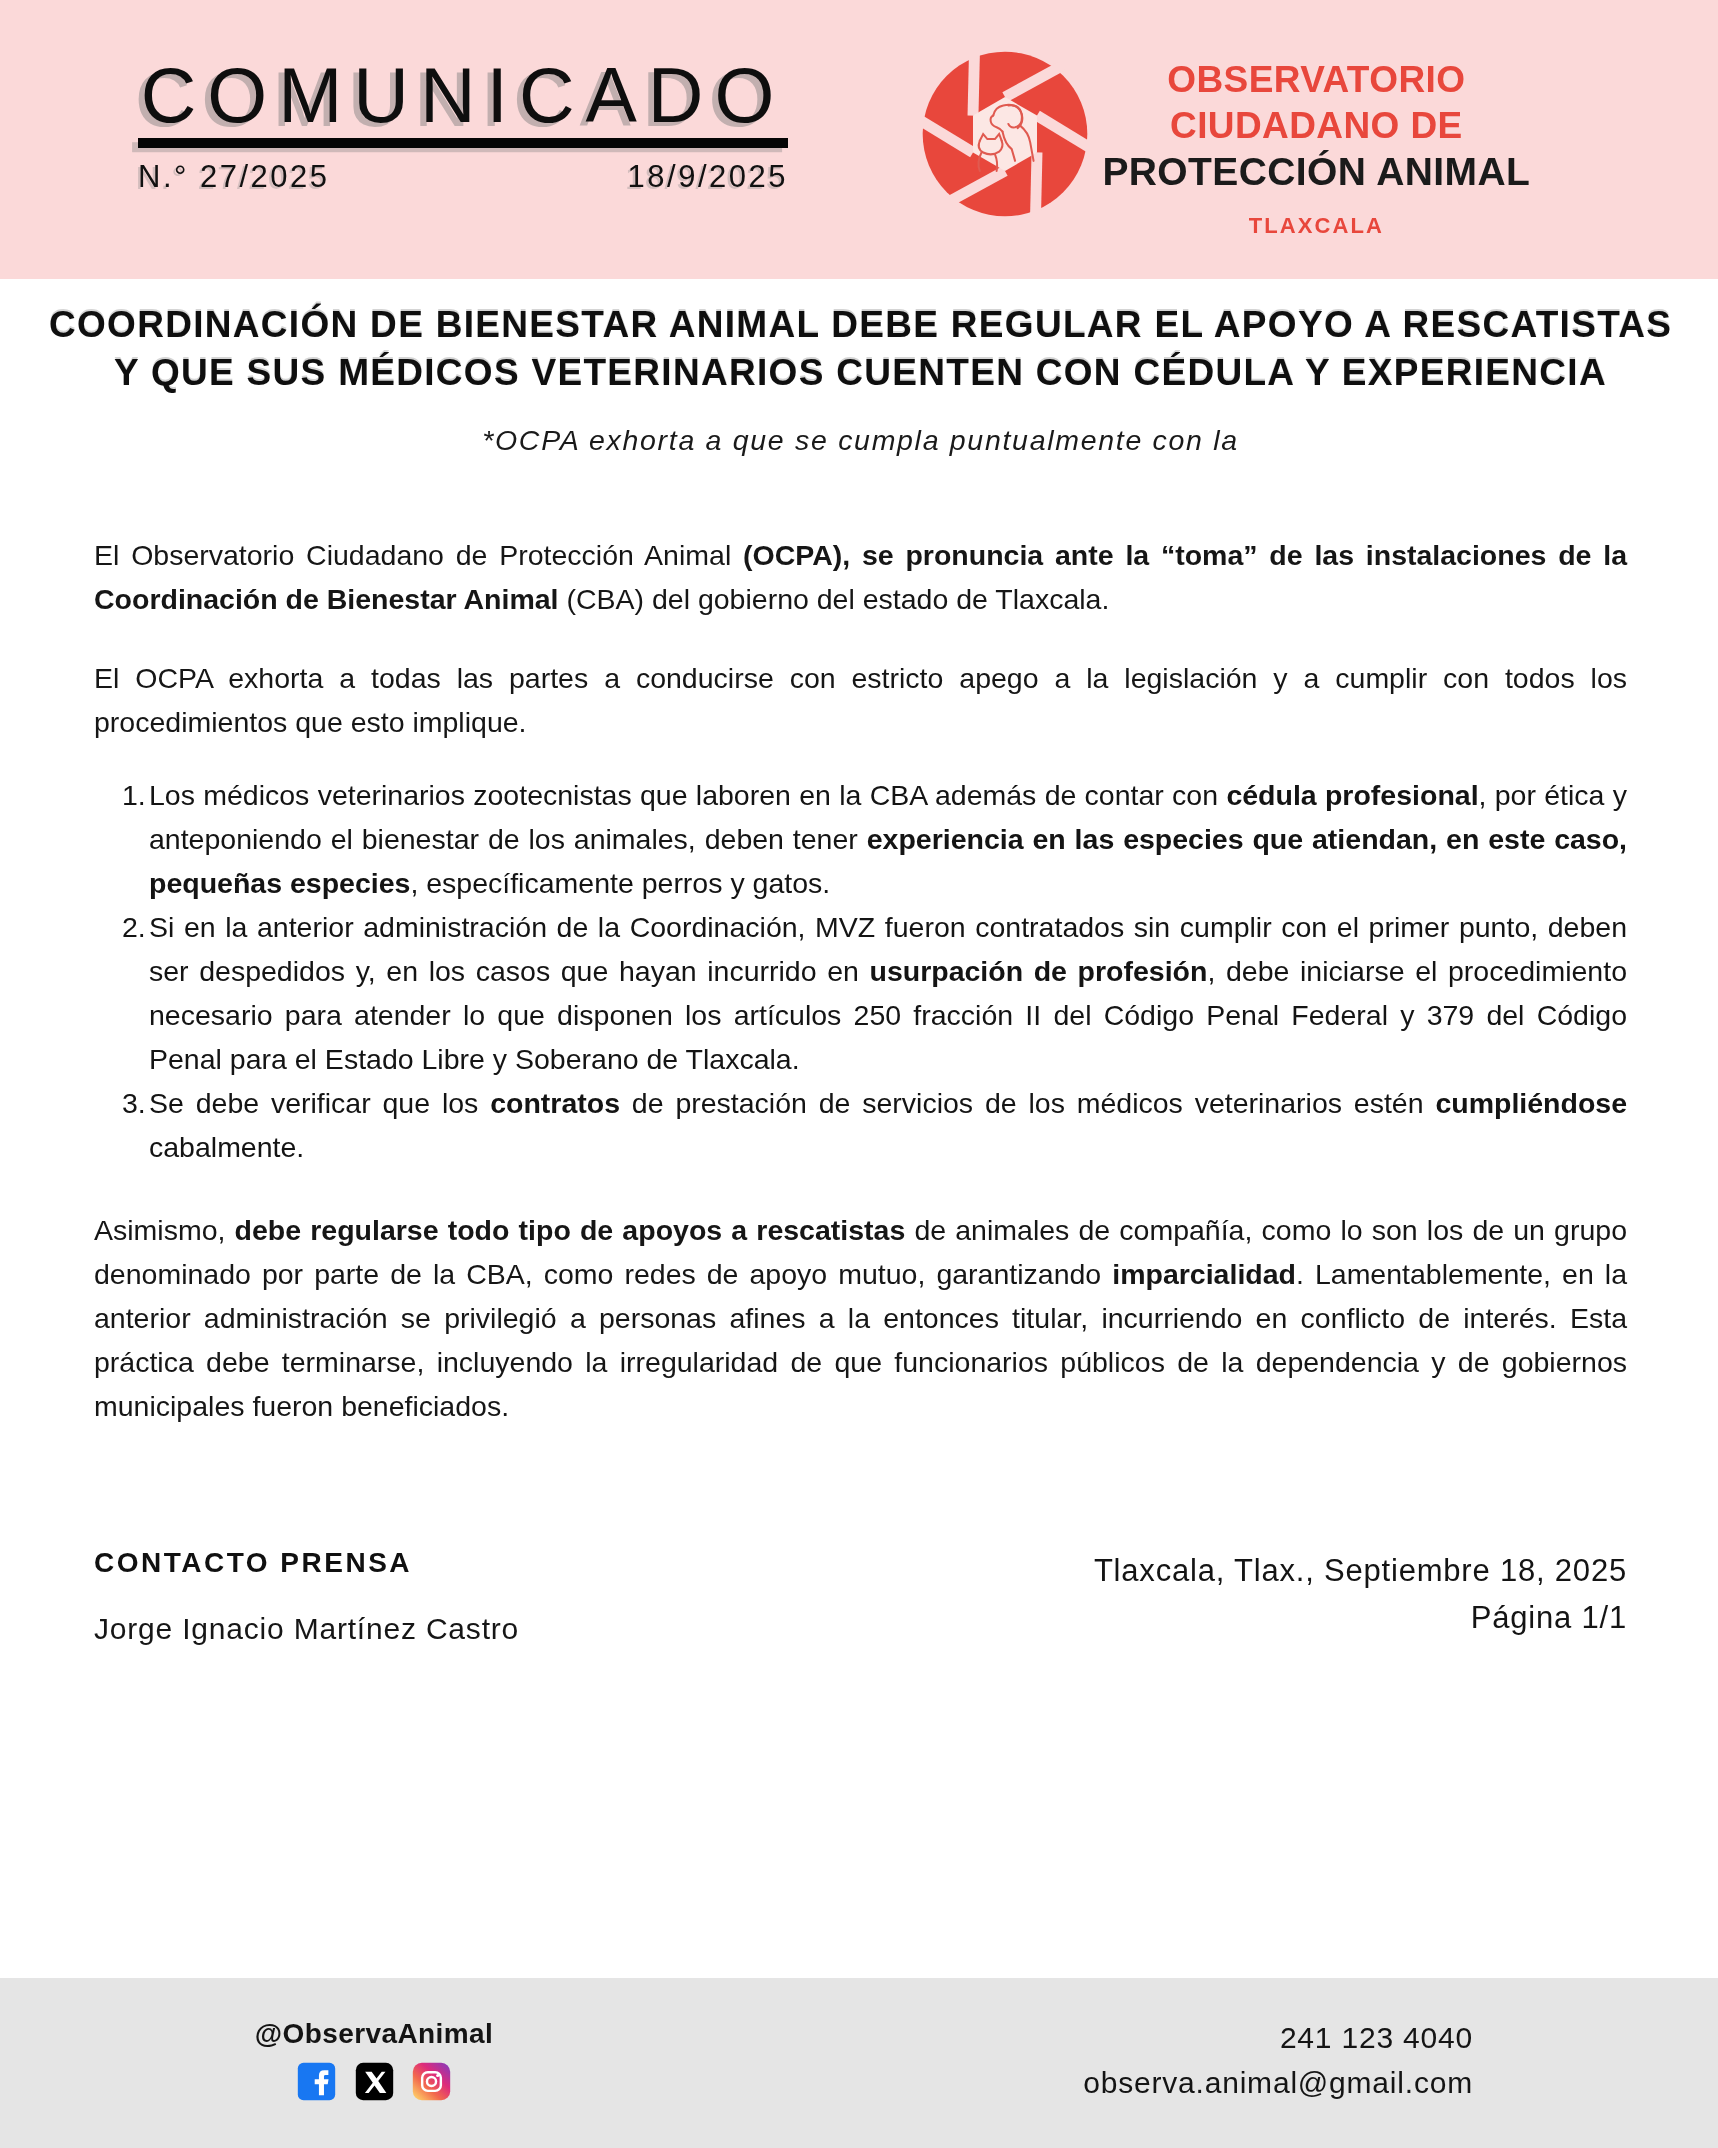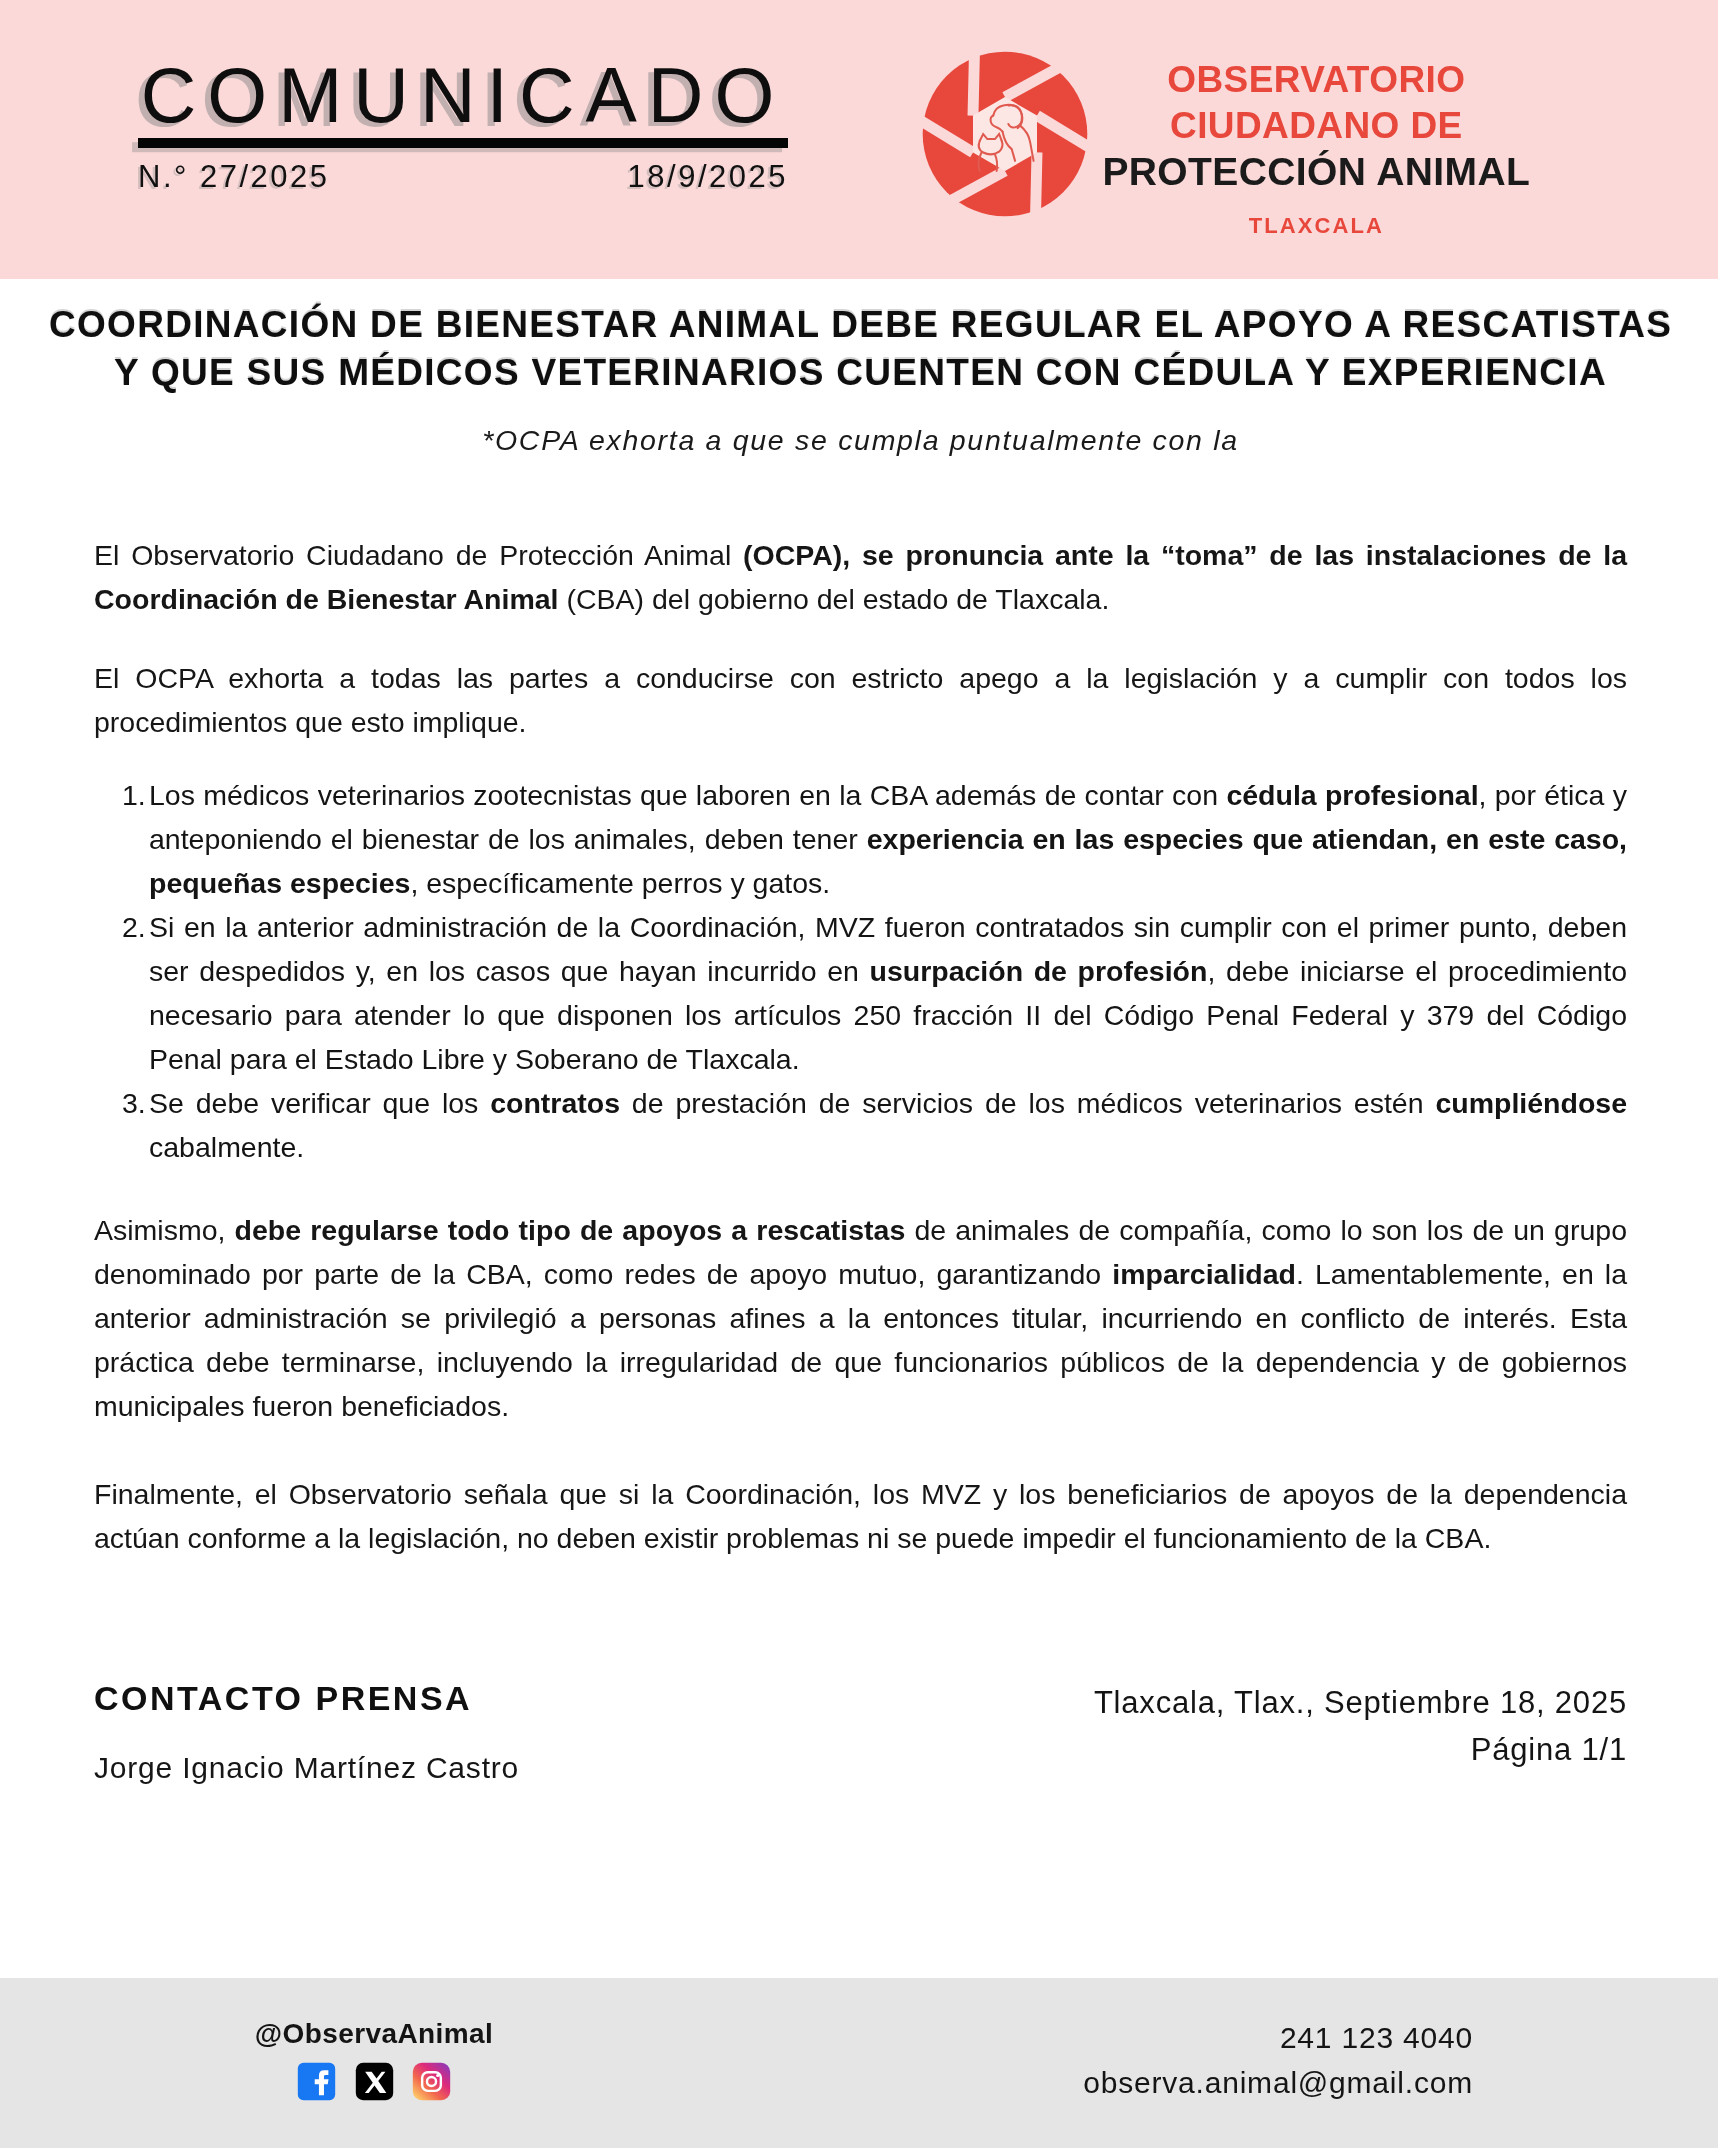--- a/index.html
+++ b/index.html
@@ -33,21 +33,21 @@
   .para b,.doc-list b{font-weight:700;}
   .p1{margin-top:72px;}
   .p2{margin-top:35px;}
   .doc-list{margin:0;padding:0 0 0 55px;font-size:28.5px;line-height:44px;text-align:justify;
         list-style:none;counter-reset:item;}
   .doc-list li{position:relative;counter-increment:item;}
   .doc-list li::before{content:counter(item) ".";position:absolute;left:-27px;}
   .p3{margin-top:39px;}
   .p4{margin-top:44px;}
   .contact-row{display:flex;justify-content:space-between;align-items:flex-start;margin-top:119px;}
-  .contact-label{font-weight:700;font-size:34px;letter-spacing:2.5px;color:#101010;}
+  .contact-label{font-weight:700;font-size:28px;letter-spacing:2.5px;color:#101010;}
   .contact-name{font-size:30px;letter-spacing:0.8px;margin-top:33px;color:#161616;}
   .contact-right{text-align:right;font-size:31px;letter-spacing:0.8px;line-height:47px;color:#141414;}
 
   
   .band-bottom{position:absolute;left:0;bottom:0;width:100%;height:170px;background:#e5e5e5;}
   .social{position:absolute;left:248px;top:40px;width:252px;text-align:center;}
   .social-handle{font-weight:700;font-size:28px;letter-spacing:0.4px;color:#141414;}
   .social-icons{margin-top:11.7px;display:flex;justify-content:center;gap:18.5px;}
   .social-icons svg{width:39px;height:39px;display:block;cursor:pointer;}
   .footer-contact{position:absolute;right:245px;top:37px;text-align:right;font-size:30px;
@@ -116,21 +116,20 @@
     <p class="para p1"><span>El Observatorio Ciudadano de Protección Animal </span><b>(OCPA), se pronuncia ante la “toma” de las instalaciones de la Coordinación de Bienestar Animal </b><span>(CBA) del gobierno del estado de Tlaxcala.</span></p>
     <p class="para p2"><span>El OCPA exhorta a todas las partes a conducirse con estricto apego a la legislación y a cumplir con todos los procedimientos que esto implique.</span></p>
 
     <ol class="doc-list">
       <li><span>Los médicos veterinarios zootecnistas que laboren en la CBA además de contar con </span><b>cédula profesional</b><span>, por ética y anteponiendo el bienestar de los animales, deben tener </span><b>experiencia en las especies que atiendan, en este caso, pequeñas especies</b><span>, específicamente perros y gatos.</span></li>
       <li><span>Si en la anterior administración de la Coordinación, MVZ fueron contratados sin cumplir con el primer punto, deben ser despedidos y, en los casos que hayan incurrido en </span><b>usurpación de profesión</b><span>, debe iniciarse el procedimiento necesario para atender lo que disponen los artículos 250 fracción II del Código Penal Federal y 379 del Código Penal para el Estado Libre y Soberano de Tlaxcala.</span></li>
       <li><span>Se debe verificar que los </span><b>contratos</b><span> de prestación de servicios de los médicos veterinarios estén </span><b>cumpliéndose</b><span> cabalmente.</span></li>
     </ol>
 
     <p class="para p3"><span>Asimismo, </span><b>debe regularse todo tipo de apoyos a rescatistas</b><span> de animales de compañía, como lo son los de un grupo denominado por parte de la CBA, como redes de apoyo mutuo, garantizando </span><b>imparcialidad</b><span>. Lamentablemente, en la anterior administración se privilegió a personas afines a la entonces titular, incurriendo en conflicto de interés. Esta práctica debe terminarse, incluyendo la irregularidad de que funcionarios públicos de la dependencia y de gobiernos municipales fueron beneficiados.</span></p>
-    <p class="para p4"><span>Finalmente, el Observatorio señala que si la Coordinación, los MVZ y los beneficiarios de apoyos de la dependencia actúan conforme a la legislación, no deben existir problemas ni se puede impedir el funcionamiento de la CBA.</span></p>
 
     <div class="contact-row">
       <div>
         <div class="contact-label">CONTACTO PRENSA</div>
         <div class="contact-name">Jorge Ignacio Martínez Castro</div>
       </div>
       <div class="contact-right">
         <div>Tlaxcala, Tlax., Septiembre 18, 2025</div>
         <div>Página 1/1</div>
       </div>

